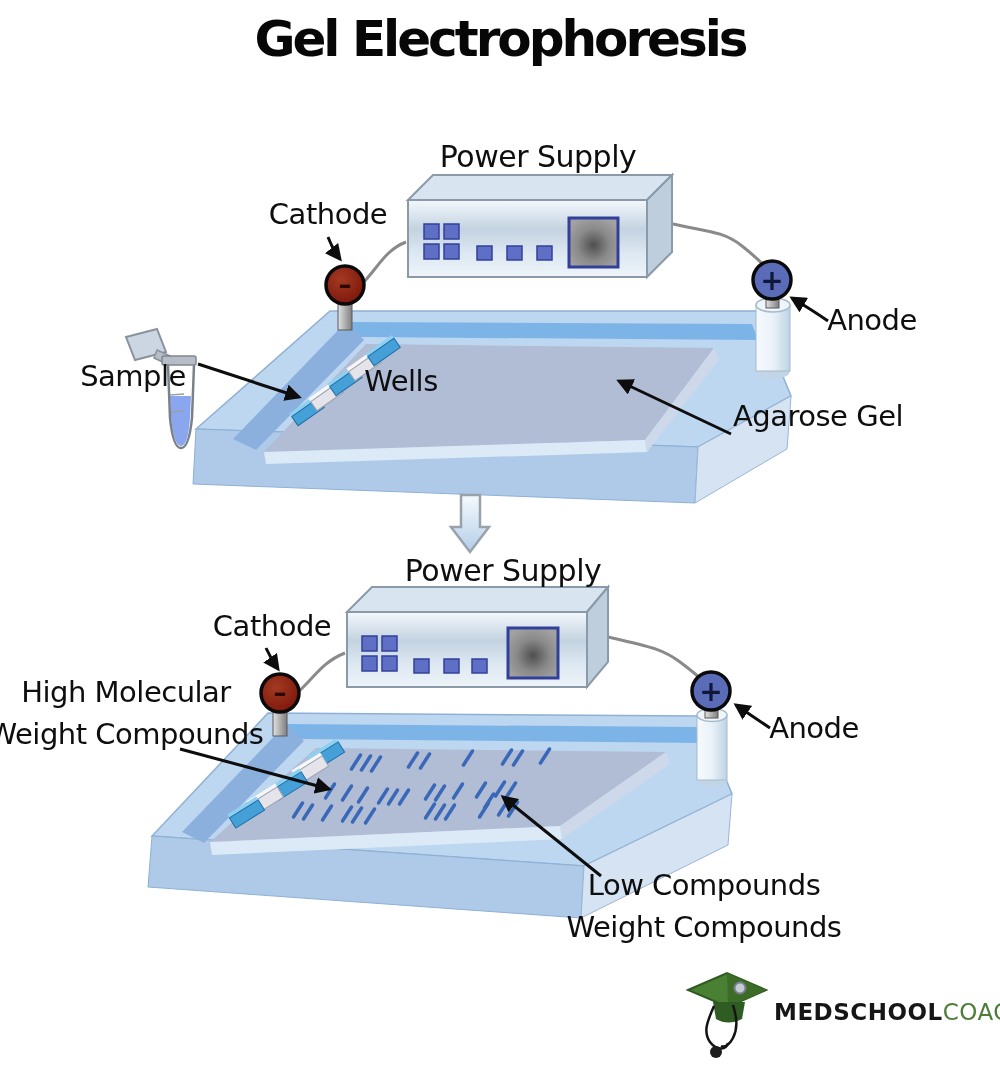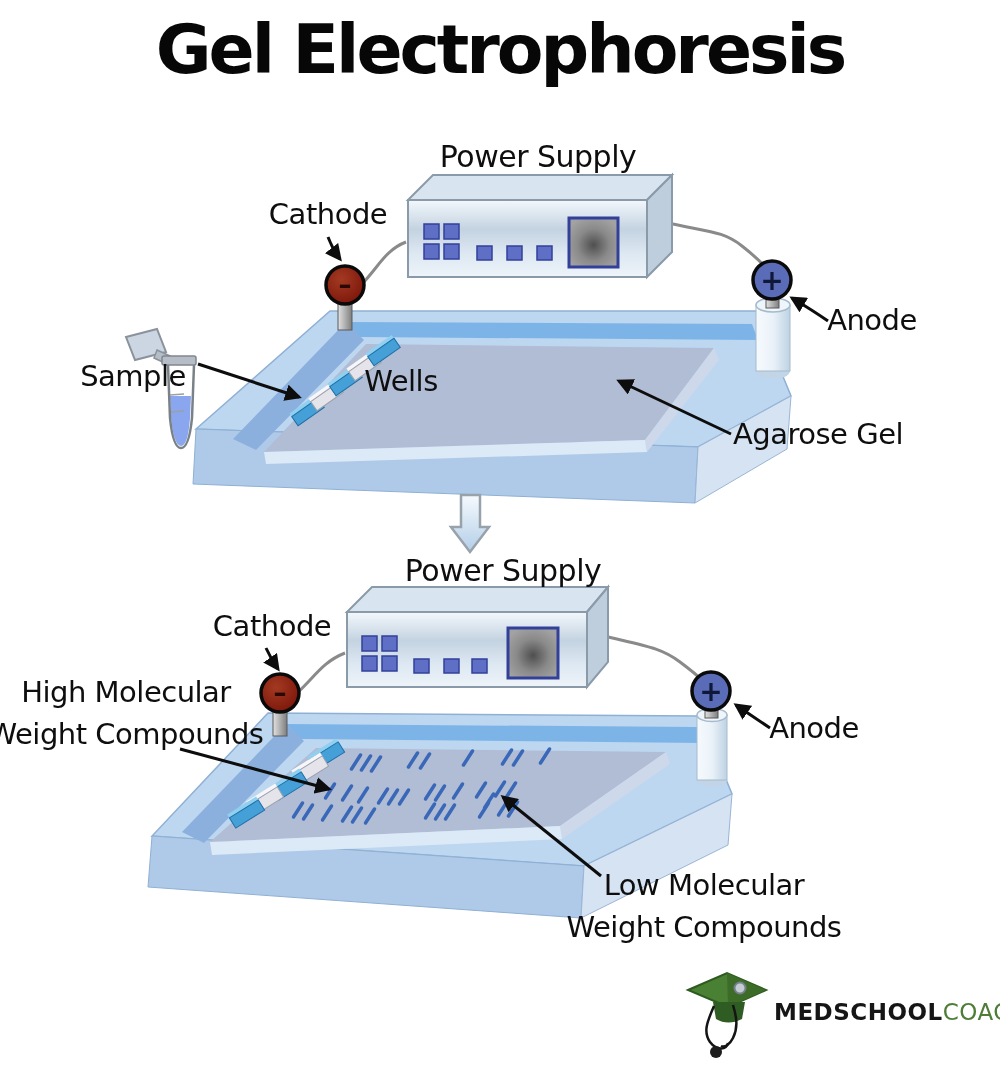--- a/index.html
+++ b/index.html
@@ -3,21 +3,21 @@
 <meta charset="utf-8">
 <style>
   html,body{margin:0;padding:0;background:#ffffff;}
   #stage{position:relative;width:1000px;height:1065px;background:#ffffff;overflow:hidden;
          font-family:"DejaVu Sans","Liberation Sans",sans-serif;}
   #art{position:absolute;left:0;top:0;}
   .lbl{position:absolute;transform:translate(-50%,-50%);font-weight:normal;font-size:29px;
        color:#0e0e0e;white-space:nowrap;text-align:center;letter-spacing:-0.5px;}
   .lbl.two{white-space:normal;line-height:1.45;width:330px;}
   .title{position:absolute;left:0;top:10px;width:100%;text-align:center;font-weight:bold;
-         font-size:68px;letter-spacing:-3px;color:#070707;}
+         font-size:50px;letter-spacing:-3px;color:#070707;}
   .logo-text{position:absolute;left:758px;top:999px;font-size:23px;letter-spacing:0.5px;}
   .logo-text .p1{font-weight:bold;color:#161616;margin-left:16px;}
   .logo-text .p2{font-weight:normal;color:#4e7d38;}
   svg text.sym{font-family:"DejaVu Sans",sans-serif;font-weight:bold;}
 </style>
 </head>
 <body>
 
 <div id="stage">
 
@@ -247,29 +247,29 @@
   </g>
 </svg>
 
   <div class="title">Gel Electrophoresis</div>
 
   <div class="lbl" style="left:538px;top:156px;font-size:30px;">Power Supply</div>
   <div class="lbl" style="left:328px;top:214px;">Cathode</div>
   <div class="lbl" style="left:872px;top:320px;">Anode</div>
   <div class="lbl" style="left:111px;top:376px;margin-left:22px;">Sample</div>
   <div class="lbl" style="left:401px;top:381px;">Wells</div>
-  <div class="lbl" style="left:818px;top:434px;">Agarose Gel</div>
+  <div class="lbl" style="left:818px;top:416px;">Agarose Gel</div>
 
   <div class="lbl" style="left:503px;top:570px;font-size:30px;">Power Supply</div>
   <div class="lbl" style="left:272px;top:626px;">Cathode</div>
   <div class="lbl" style="left:814px;top:728px;">Anode</div>
 
   <div class="lbl two" style="left:126px;top:713px;">
     <div>High Molecular</div>
     <div>Weight Compounds</div>
   </div>
   <div class="lbl two" style="left:704px;top:906px;">
-    <div>Low Molecular</div>
+    <div>Low Compounds</div>
     <div>Weight Compounds</div>
   </div>
 
   <div class="logo-text"><span class="p1">MEDSCHOOL</span><span class="p2">COACH</span></div>
 </div>
 
 </body></html>

